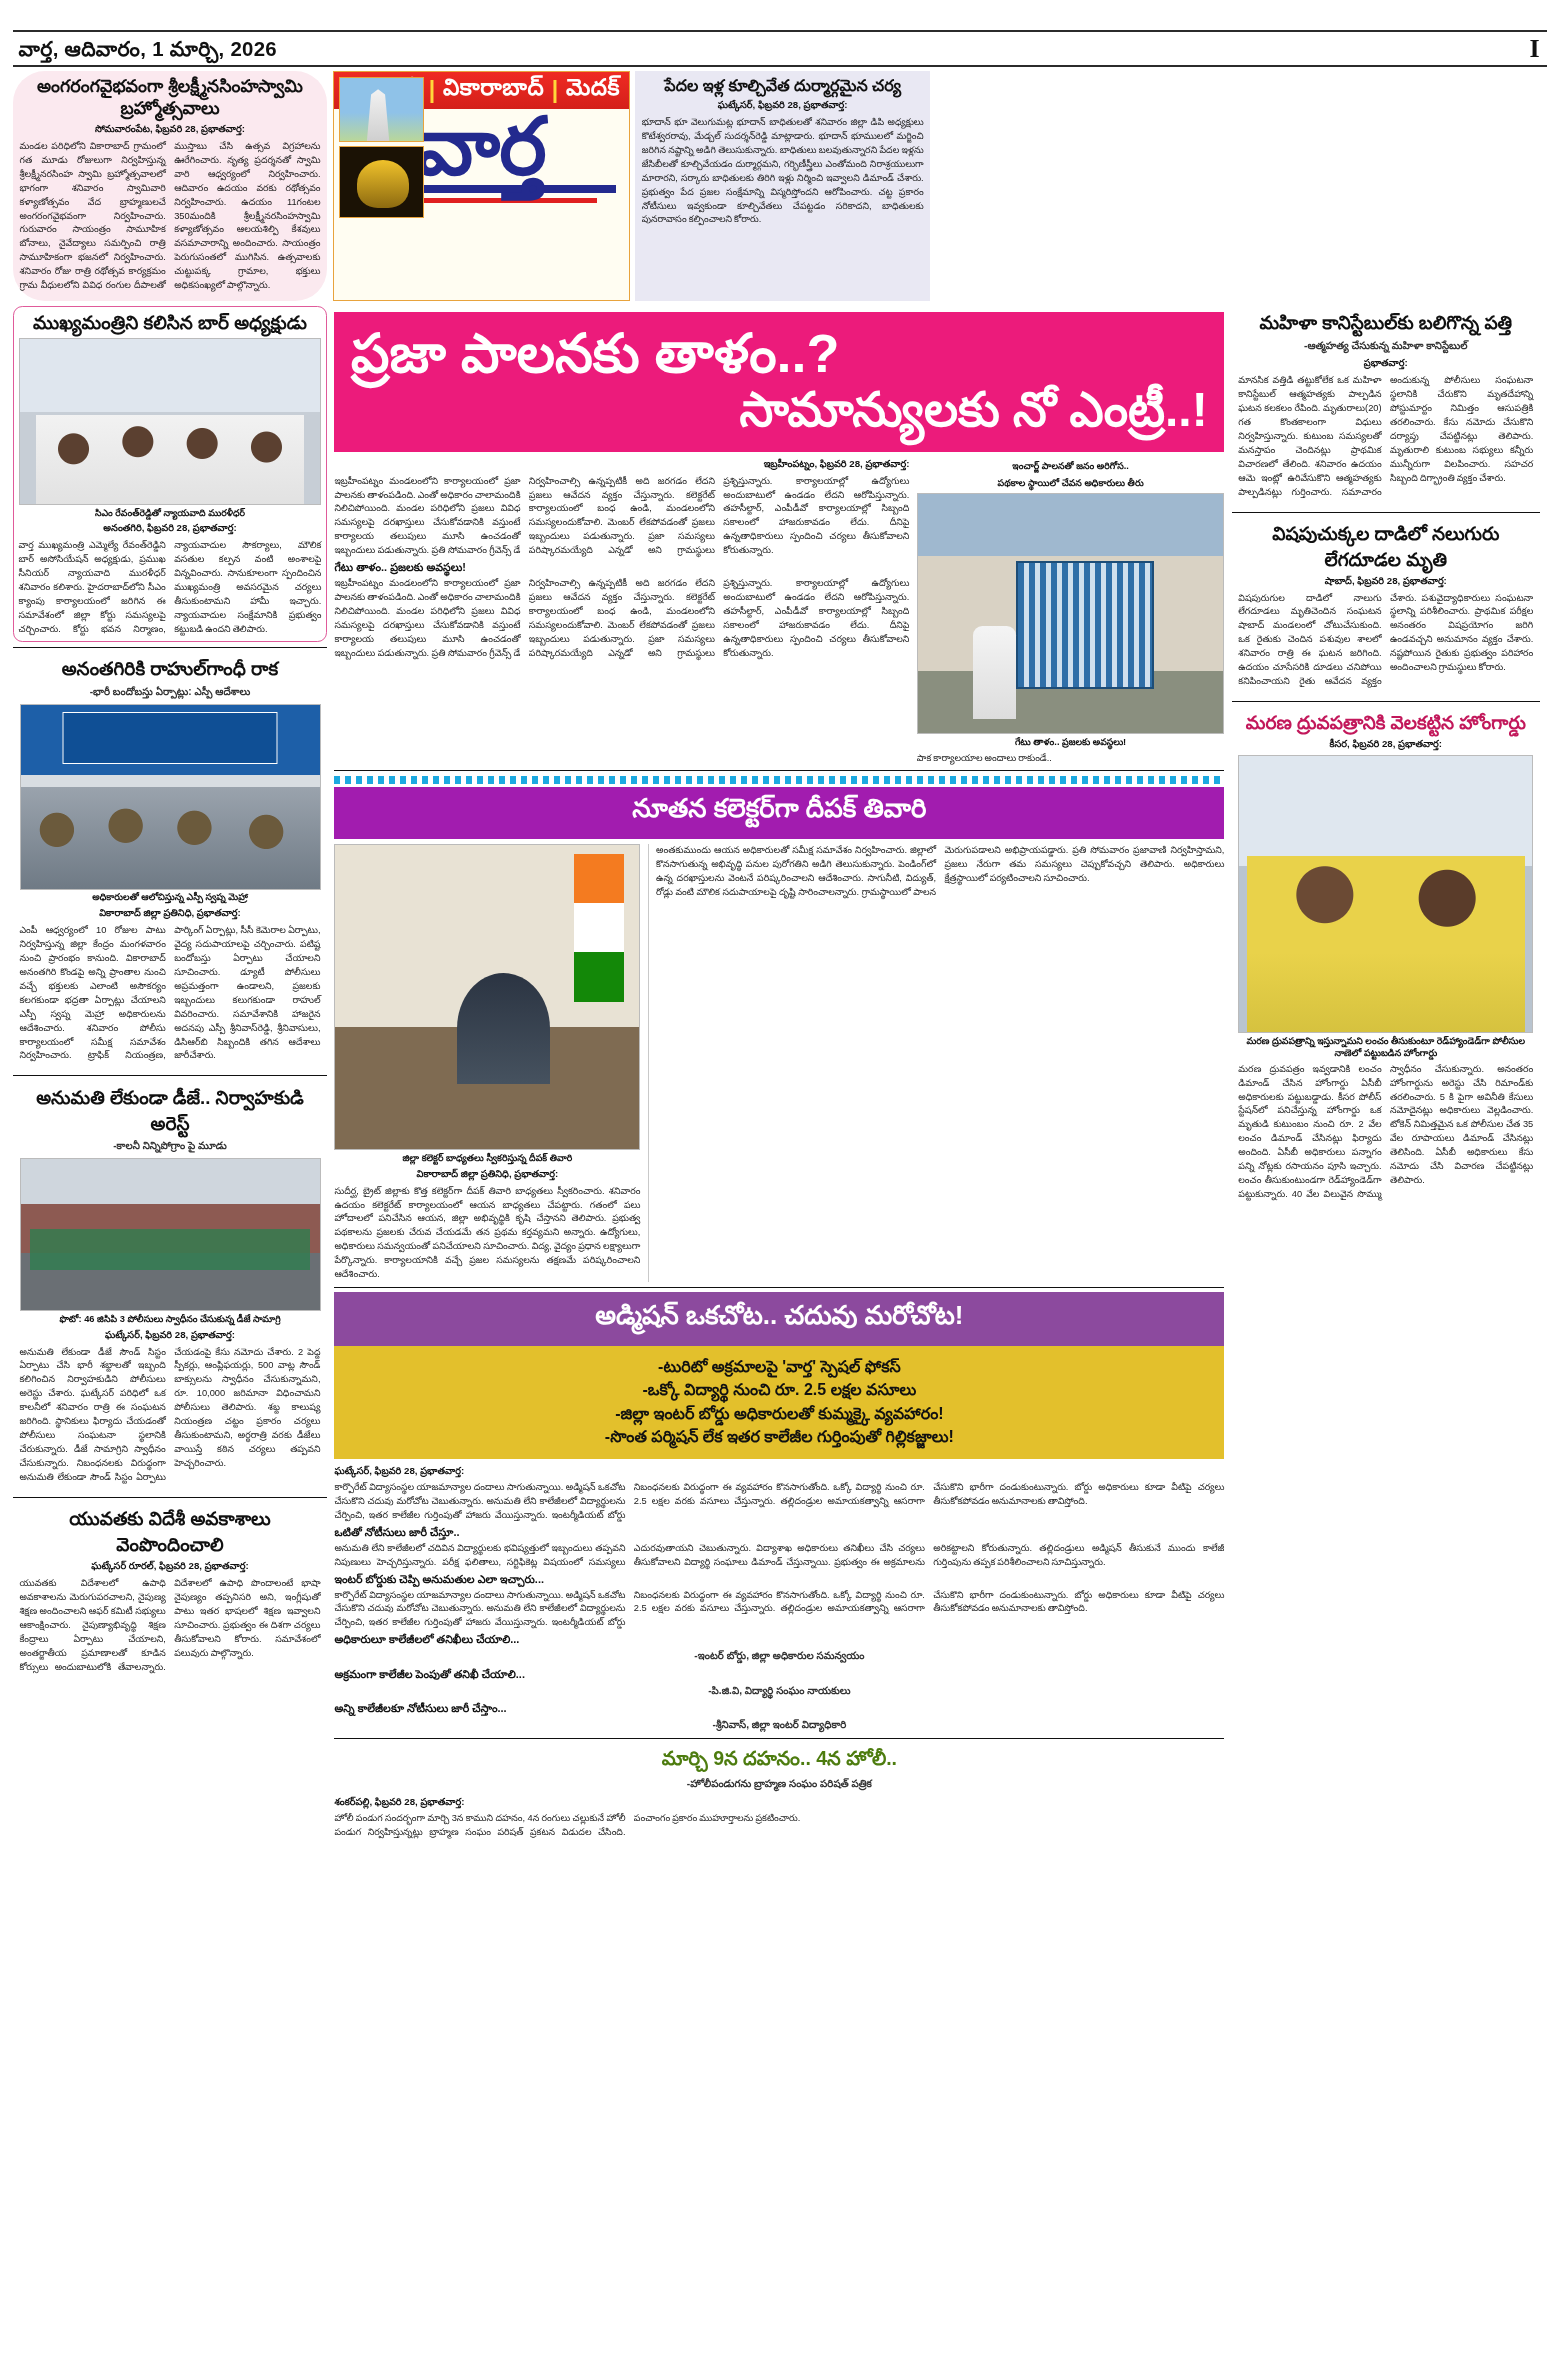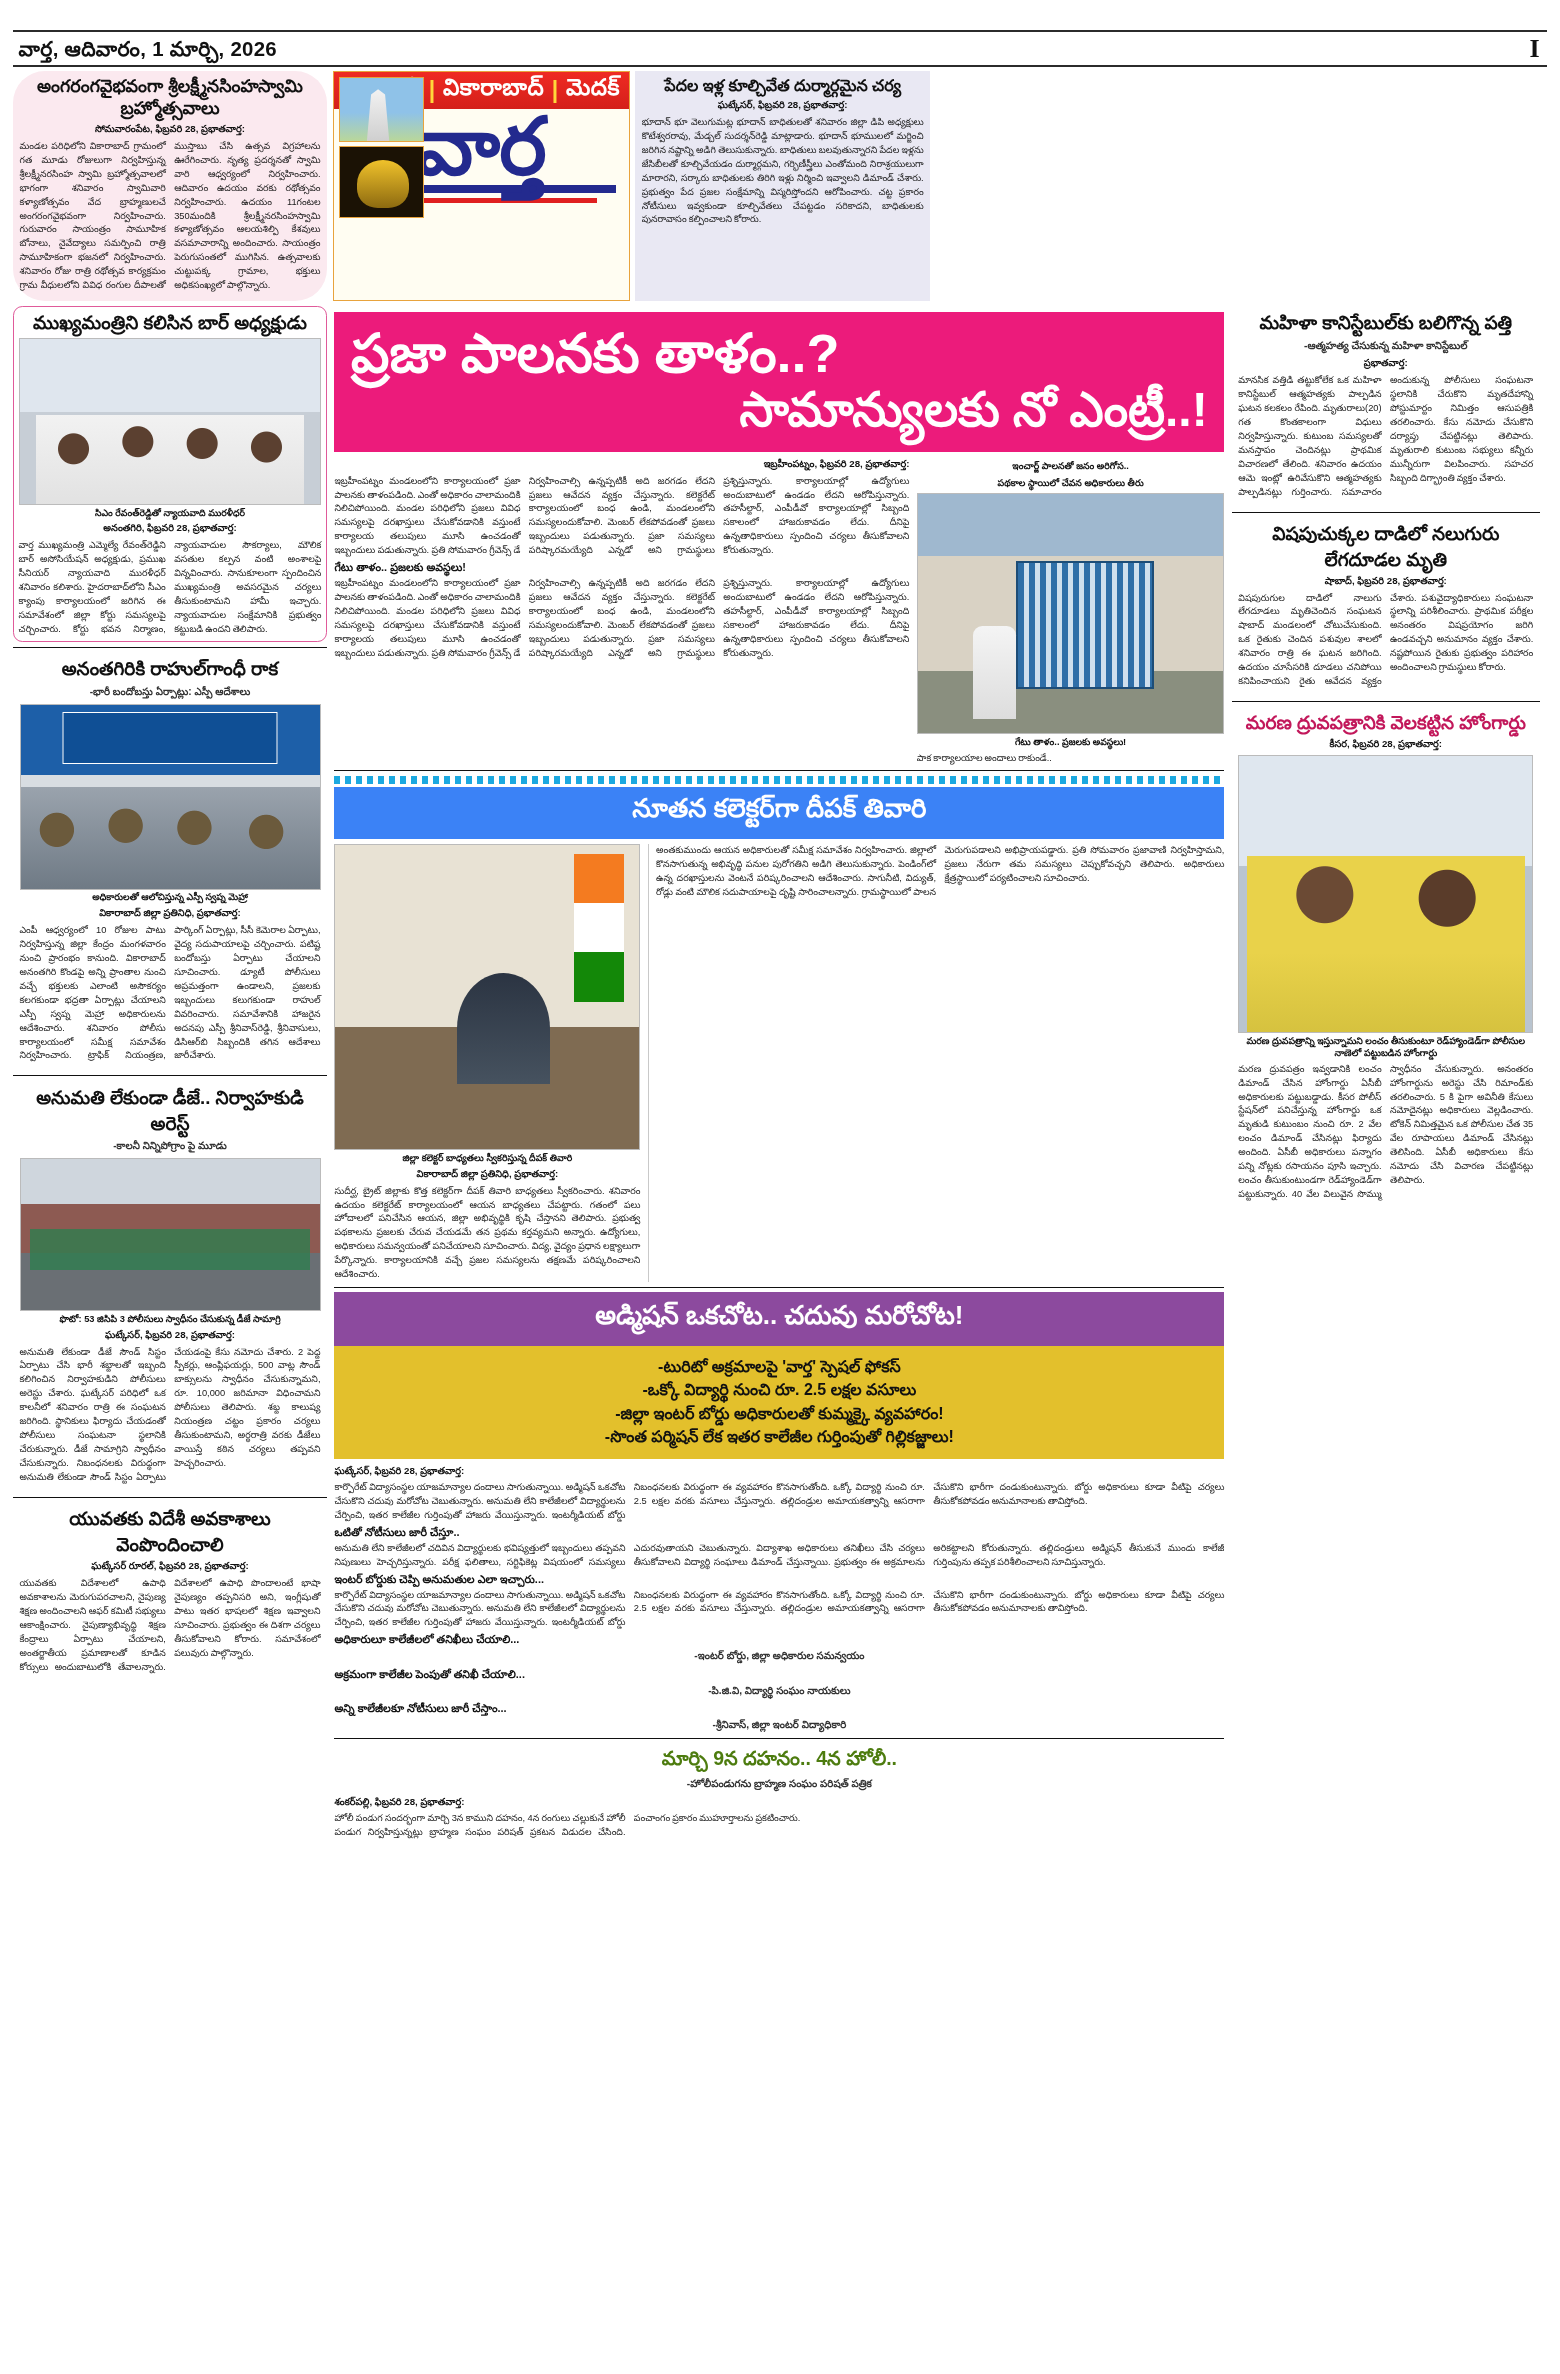--- a/index.html
+++ b/index.html
@@ -109,21 +109,21 @@
      background:linear-gradient(#2b3442,#46525f); }
 
   .ph-two-men { height:278px; background:linear-gradient(#dfe7ef 0 40%,#b9c4cf 40% 100%); position:relative; }
   .ph-two-men:after{ content:""; position:absolute; bottom:0; left:7.4px; right:7.4px; height:176px;
      background:
        radial-gradient(circle at 28% 22%, #6b4a34 0 28px, transparent 29px),
        radial-gradient(circle at 72% 24%, #5a3c2a 0 28px, transparent 29px),
        linear-gradient(#e9d24a 0 55%, #d6c23f 100%); }
 
   
-  .hdr-blue { background:#3b82f6; color:#fff; font-size:26px; font-weight:bold; text-align:center; padding:6.5px 5.6px 8.3px; }
+  .hdr-blue { background:#a21caf; color:#fff; font-size:26px; font-weight:bold; text-align:center; padding:6.5px 5.6px 8.3px; }
   .dots { height:8.3px; background:repeating-linear-gradient(90deg,#1ca9e0 0 5.6px, transparent 5.6px 11px); margin-bottom:2.8px; }
   .hdr-purple { background:#8c4a9e; color:#fff; font-size:26px; font-weight:bold; text-align:center; padding:7.4px 5.6px 9.3px; }
   .yellow-box { background:#e3c02c; padding:9.3px 11px 11px; }
   .yellow-box .bullet { font-size:16px; font-weight:bold; text-align:center; line-height:1.45; }
   .hdr-pink-line { color:#4d7c0f; font-size:19.5px; font-weight:bold; text-align:center; padding:3.7px 0 1.9px; }
   .hdr-magenta { color:#c2185b; font-size:18.6px; font-weight:bold; text-align:center; }
   .hdr-dark { font-size:18.6px; font-weight:bold; text-align:center; }
   .inline-sub { font-size:10.2px; font-weight:bold; text-align:center; color:#333; margin:1.9px 0 3.7px; }
   .boxed { border:1.9px solid #e05a9a; border-radius:9.3px; padding:4.6px; }
 
@@ -196,21 +196,21 @@
         <div class="byline">వికారాబాద్ జిల్లా ప్రతినిధి, ప్రభాతవార్త:</div>
         <div class="body-txt c2">ఎంపీ ఆధ్వర్యంలో 10 రోజుల పాటు నిర్వహిస్తున్న జిల్లా కేంద్రం మంగళవారం నుంచి ప్రారంభం కానుంది. వికారాబాద్ అనంతగిరి కొండపై అన్ని ప్రాంతాల నుంచి వచ్చే భక్తులకు ఎలాంటి అసౌకర్యం కలగకుండా భద్రతా ఏర్పాట్లు చేయాలని ఎస్పీ స్వప్న మెహ్రా అధికారులను ఆదేశించారు. శనివారం పోలీసు కార్యాలయంలో సమీక్ష సమావేశం నిర్వహించారు. ట్రాఫిక్ నియంత్రణ, పార్కింగ్ ఏర్పాట్లు, సీసీ కెమెరాల ఏర్పాటు, వైద్య సదుపాయాలపై చర్చించారు. పటిష్ట బందోబస్తు ఏర్పాటు చేయాలని సూచించారు. డ్యూటీ పోలీసులు అప్రమత్తంగా ఉండాలని, ప్రజలకు ఇబ్బందులు కలుగకుండా రాహుల్ వివరించారు. సమావేశానికి హాజరైన అదనపు ఎస్పీ శ్రీనివాస్‌రెడ్డి, శ్రీనివాసులు, డిసిఆర్‌బి సిబ్బందికి తగిన ఆదేశాలు జారీచేశారు.</div>
       </div>
 
       <hr class="rule">
 
       <div class="art">
         <div class="hdr-dark">అనుమతి లేకుండా డీజే.. నిర్వాహకుడి అరెస్ట్</div>
         <div class="inline-sub">-కాలనీ నిన్నిపోగ్రాం పై మూడు</div>
         <div class="photo ph-hall"></div>
-        <div class="cap">ఫొటో: 53 జిసిపి 3 పోలీసులు స్వాధీనం చేసుకున్న డీజే సామాగ్రి</div>
+        <div class="cap">ఫొటో: 46 జిసిపి 3 పోలీసులు స్వాధీనం చేసుకున్న డీజే సామాగ్రి</div>
         <div class="byline">ఘట్కేసర్, ఫిబ్రవరి 28, ప్రభాతవార్త:</div>
         <div class="body-txt c2">అనుమతి లేకుండా డీజే సౌండ్ సిస్టం ఏర్పాటు చేసి భారీ శబ్దాలతో ఇబ్బంది కలిగించిన నిర్వాహకుడిని పోలీసులు అరెస్టు చేశారు. ఘట్కేసర్ పరిధిలో ఒక కాలనీలో శనివారం రాత్రి ఈ సంఘటన జరిగింది. స్థానికులు ఫిర్యాదు చేయడంతో పోలీసులు సంఘటనా స్థలానికి చేరుకున్నారు. డీజే సామాగ్రిని స్వాధీనం చేసుకున్నారు. నిబంధనలకు విరుద్ధంగా అనుమతి లేకుండా సౌండ్ సిస్టం ఏర్పాటు చేయడంపై కేసు నమోదు చేశారు. 2 పెద్ద స్పీకర్లు, ఆంప్లిఫయర్లు, 500 వాట్ల సౌండ్ బాక్సులను స్వాధీనం చేసుకున్నామని, రూ. 10,000 జరిమానా విధించామని పోలీసులు తెలిపారు. శబ్ద కాలుష్య నియంత్రణ చట్టం ప్రకారం చర్యలు తీసుకుంటామని, అర్ధరాత్రి వరకు డీజేలు వాయిస్తే కఠిన చర్యలు తప్పవని హెచ్చరించారు.</div>
       </div>
 
       <hr class="rule">
 
       <div class="art">
         <div class="hdr-dark">యువతకు విదేశీ అవకాశాలు వెంపొందించాలి</div>
         <div class="byline">ఘట్కేసర్ రూరల్, ఫిబ్రవరి 28, ప్రభాతవార్త:</div>
         <div class="body-txt c2">యువతకు విదేశాలలో ఉపాధి అవకాశాలను మెరుగుపరచాలని, నైపుణ్య శిక్షణ అందించాలని ఆఫర్ కమిటీ సభ్యులు ఆకాంక్షించారు. నైపుణ్యాభివృద్ధి శిక్షణ కేంద్రాలు ఏర్పాటు చేయాలని, అంతర్జాతీయ ప్రమాణాలతో కూడిన కోర్సులు అందుబాటులోకి తేవాలన్నారు. విదేశాలలో ఉపాధి పొందాలంటే భాషా నైపుణ్యం తప్పనిసరి అని, ఇంగ్లీషుతో పాటు ఇతర భాషలలో శిక్షణ ఇవ్వాలని సూచించారు. ప్రభుత్వం ఈ దిశగా చర్యలు తీసుకోవాలని కోరారు. సమావేశంలో పలువురు పాల్గొన్నారు.</div>

